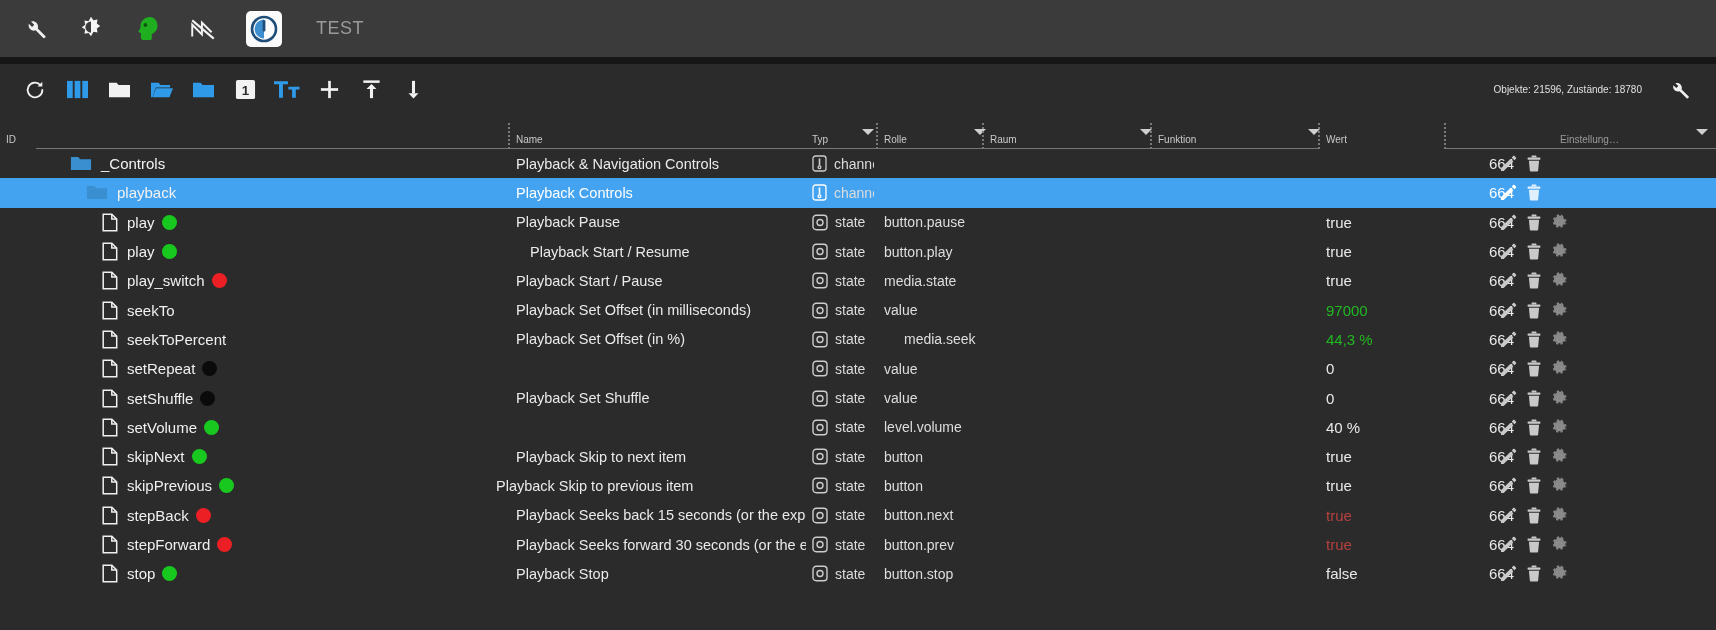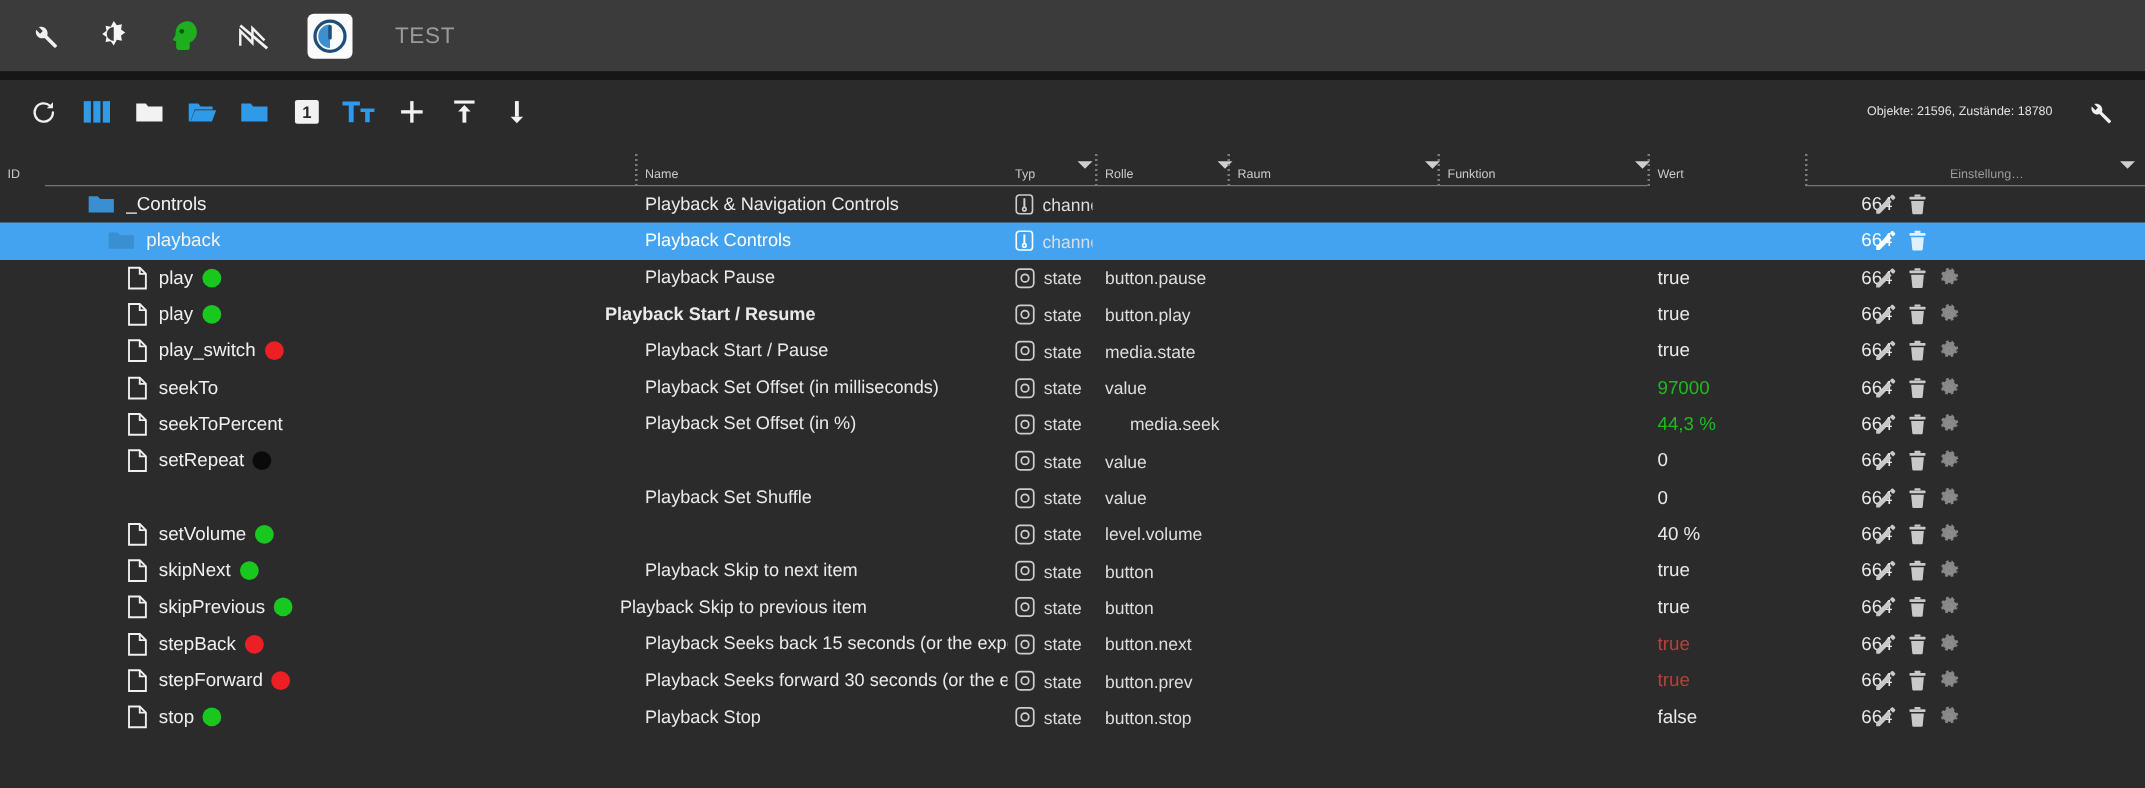--- a/index.html
+++ b/index.html
@@ -453,21 +453,21 @@
         <div class="cell cell-id" style="left: 102px; width: 410px;">
           <span style="display: flex;">
             <svg width="16" height="19" viewBox="0 0 16 19" fill="none" stroke="#f0f0f0" stroke-width="1.5">
     <path d="M1.2 1.2h8.6l4.9 4.9v11.7H1.2z"></path>
               <path d="M9.8 1.2v4.9h4.9"></path>
             </svg>
           </span>
           <span class="id-label">play</span>
           <span class="dot green" style="margin-left: -2px;"></span>
         </div>
-        <div class="cell" style="left: 484px; width: 290px; font-weight: bold;">Playback Start / Resume</div>
+        <div class="cell" style="left: 530px; width: 290px;">Playback Start / Resume</div>
         <div class="cell typ" style="left: 812px; width: 62px;">
           <span style="display: flex;">
             <svg width="16" height="17" viewBox="0 0 16 17" fill="none" stroke="#cdcdcd" stroke-width="1.4">
     <rect x="1" y="1.2" width="14" height="14.6" rx="3.2"></rect>
     <circle cx="8" cy="8.5" r="3"></circle>
             </svg>
           </span>
           <span class="typ-label">state</span>
         </div>
         <div class="cell role" style="left: 884px; width: 96px;">button.play</div>
@@ -681,20 +681,30 @@
           </span>
           <span class="act">
             <svg width="17" height="17" viewBox="0 0 20 20" fill="#8c8c8c">
     <path d="M10 6.4a3.6 3.6 0 1 0 0 7.2 3.6 3.6 0 0 0 0-7.2zm0 5.4a1.8 1.8 0 1 1 0-3.6 1.8 1.8 0 0 1 0 3.6z"></path>
     <path d="M18.4 11.6l-1.7-.5a6.9 6.9 0 0 0 0-2.2l1.7-.5-.8-2.6-1.7.6a6.9 6.9 0 0 0-1.6-1.6l.6-1.7L12.3.3l-.5 1.7a6.9 6.9 0 0 0-2.2 0L9.1.3 6.5 1.1l.6 1.7A6.9 6.9 0 0 0 5.5 4.4L3.8 3.8 2.2 6l1.4 1.1a6.9 6.9 0 0 0 0 2.2L2.2 10l.8 2.6 1.7-.6a6.9 6.9 0 0 0 1.6 1.6l-.6 1.7 2.6.8.5-1.7a6.9 6.9 0 0 0 2.2 0l.5 1.7 2.6-.8-.6-1.7a6.9 6.9 0 0 0 1.6-1.6l1.7.6.8-2.6z" opacity="0.95"></path>
             </svg>
           </span>
         </div>
       </div>
       <div class="row">
+        <div class="cell cell-id" style="left: 102px; width: 410px;">
+          <span style="display: flex;">
+            <svg width="16" height="19" viewBox="0 0 16 19" fill="none" stroke="#f0f0f0" stroke-width="1.5">
+    <path d="M1.2 1.2h8.6l4.9 4.9v11.7H1.2z"></path>
+              <path d="M9.8 1.2v4.9h4.9"></path>
+            </svg>
+          </span>
+          <span class="id-label">setShuffle</span>
+          <span class="dot black" style="margin-left: -2px;"></span>
+        </div>
         <div class="cell" style="left: 516px; width: 290px;">Playback Set Shuffle</div>
         <div class="cell typ" style="left: 812px; width: 62px;">
           <span style="display: flex;">
             <svg width="16" height="17" viewBox="0 0 16 17" fill="none" stroke="#cdcdcd" stroke-width="1.4">
     <rect x="1" y="1.2" width="14" height="14.6" rx="3.2"></rect>
     <circle cx="8" cy="8.5" r="3"></circle>
             </svg>
           </span>
           <span class="typ-label">state</span>
         </div>

